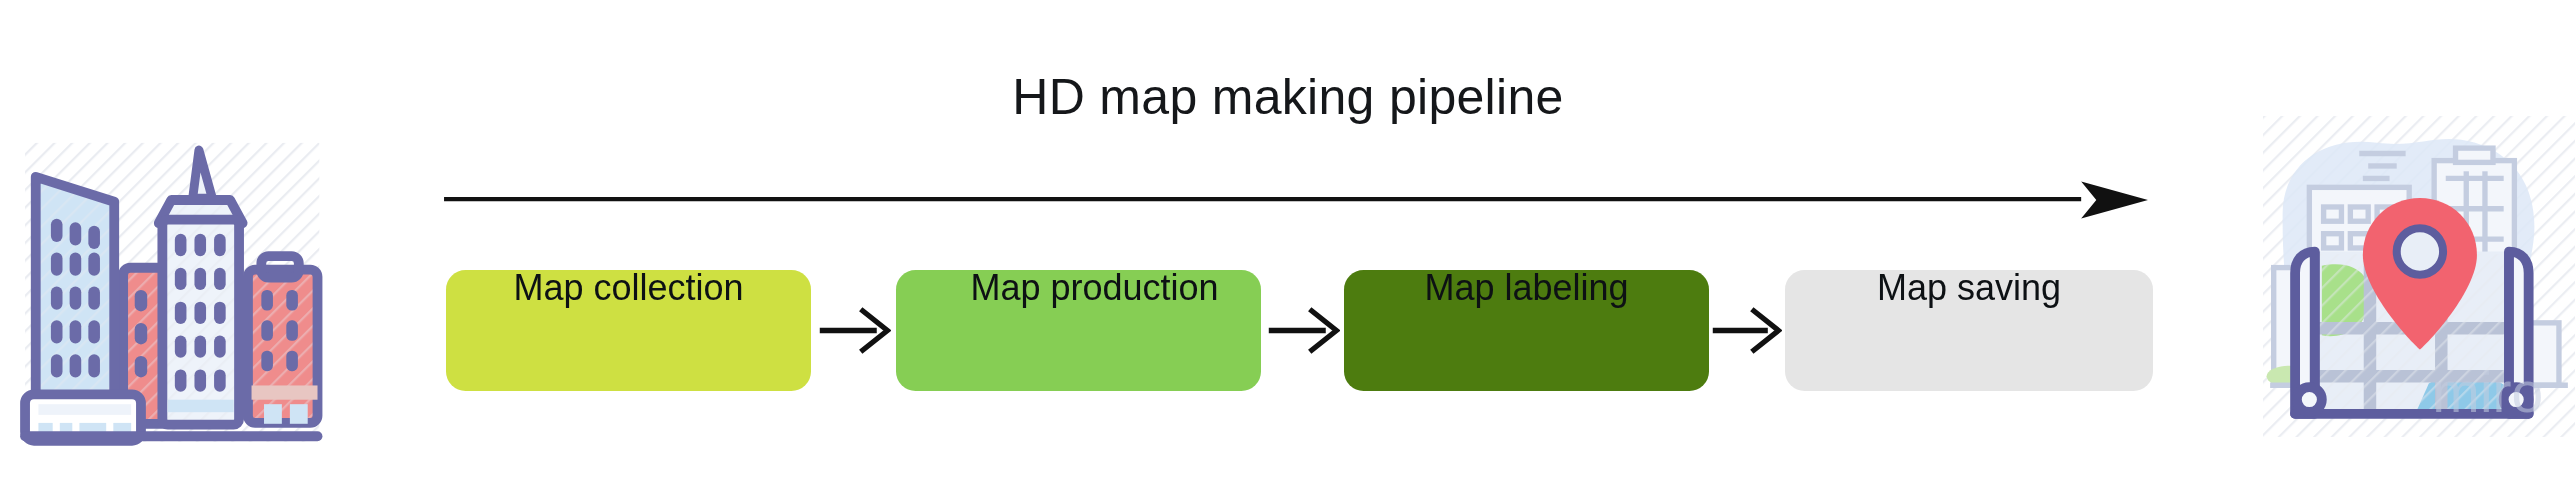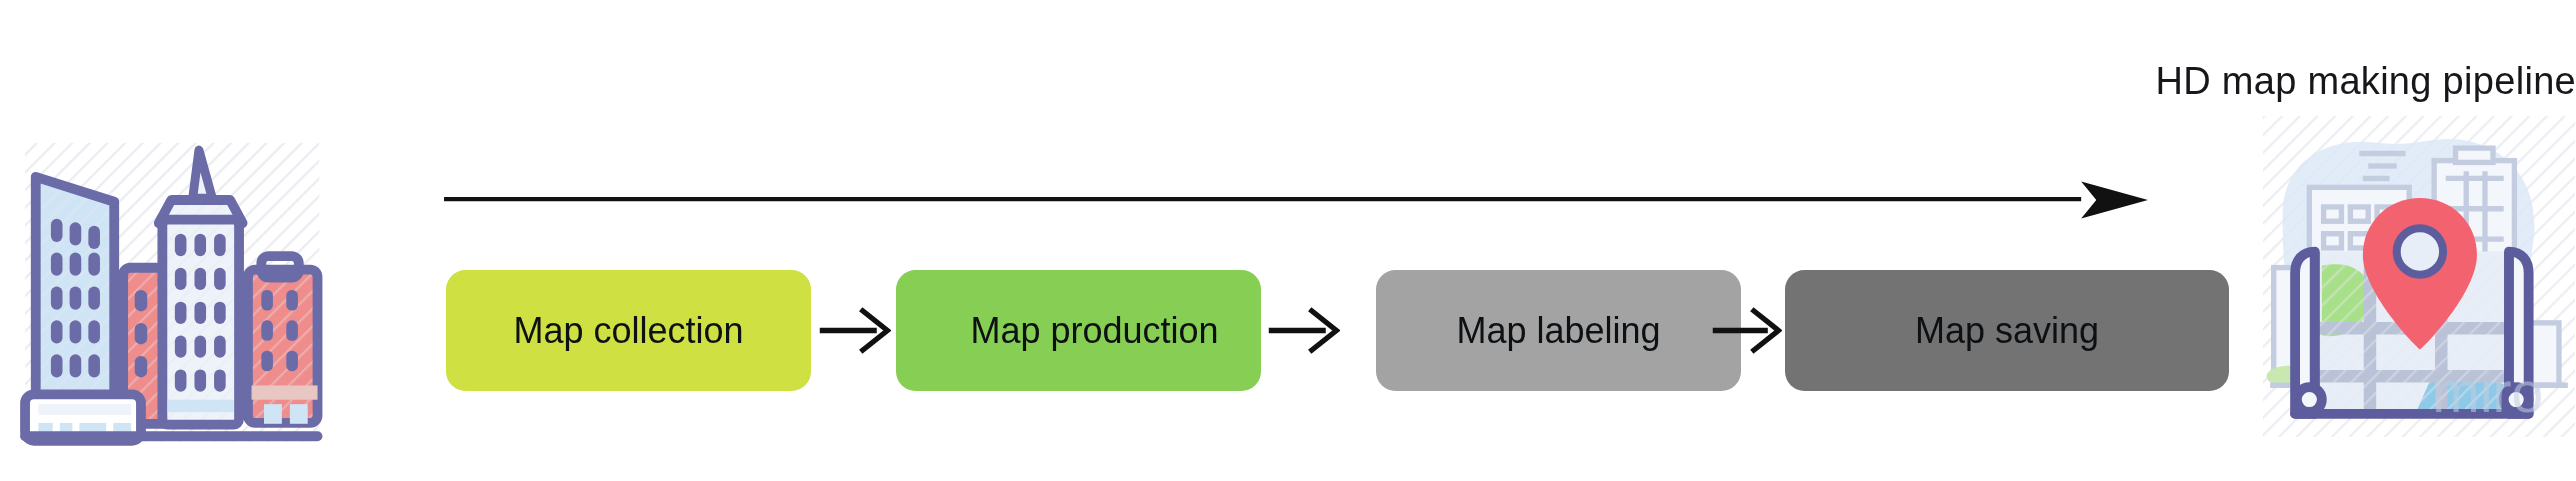--- a/index.html
+++ b/index.html
@@ -15,24 +15,24 @@
     width: 2576px;
     height: 481px;
     background: #ffffff;
     overflow: hidden;
   }
 
   
   #title {
     position: absolute;
     left: 0;
-    top: 62px;
+    top: 72px;
     width: 2576px;
-    text-align: right;
-    font-size: 38px;
+    text-align: center;
+    font-size: 50px;
     font-weight: 400;
     color: #15171a;
     letter-spacing: 0.3px;
     line-height: 1;
     font-family: "Liberation Sans", sans-serif;
   }
 
   
   #timeline-arrow {
     position: absolute;
@@ -49,21 +49,21 @@
     top: 270px;
     height: 121px;
     width: 1711px;
   }
   .stage {
     position: absolute;
     top: 0;
     height: 121px;
     border-radius: 19.6px;
     display: flex;
-    align-items: center;
+    align-items: flex-start;
     justify-content: center;
     box-sizing: border-box;
     font-size: 36px;
     color: #0d1114;
     font-family: "Liberation Sans", sans-serif;
     white-space: nowrap;
   }
   .stage-label {
     font-size: 36px;
     color: #0d1114;
@@ -117,30 +117,30 @@
 
     <div class="stage" style="left:450px; width:365px; background:#86ce54;padding-left:32px;">
       <span class="stage-label">Map production</span>
     </div>
 
     <svg class="connector" style="left:821px; width:73px;" viewBox="0 0 82 60" preserveAspectRatio="none">
       <line x1="2" y1="30" x2="66" y2="30" stroke="#111111" stroke-width="6"></line>
       <polyline points="48,6 78,30 48,54" fill="none" stroke="#111111" stroke-width="6" stroke-linecap="butt" stroke-linejoin="miter"></polyline>
     </svg>
 
-    <div class="stage" style="left:898px; width:365px; background:#a3a3a3;margin-left:32px;">
+    <div class="stage" style="left:898px; width:365px; background:#4d7c0f;">
       <span class="stage-label">Map labeling</span>
     </div>
 
     <svg class="connector" style="left:1265px; width:71px;" viewBox="0 0 80 60" preserveAspectRatio="none">
       <line x1="2" y1="30" x2="64" y2="30" stroke="#111111" stroke-width="6"></line>
       <polyline points="46,6 76,30 46,54" fill="none" stroke="#111111" stroke-width="6" stroke-linecap="butt" stroke-linejoin="miter"></polyline>
     </svg>
 
-    <div class="stage" style="left:1339px; width:444px; background:#737373;">
+    <div class="stage" style="left:1339px; width:368px; background:#e5e5e5;">
       <span class="stage-label">Map saving</span>
     </div>
 
   </div>
 
   <svg id="city-illustration" class="illustration" viewBox="0 0 360 360">
     <defs>
       <pattern id="hatch" width="14" height="14" patternTransform="rotate(45)" patternUnits="userSpaceOnUse">
         <line x1="0" y1="0" x2="0" y2="14" stroke="#e6e9ef" stroke-width="5"></line>
       </pattern>

